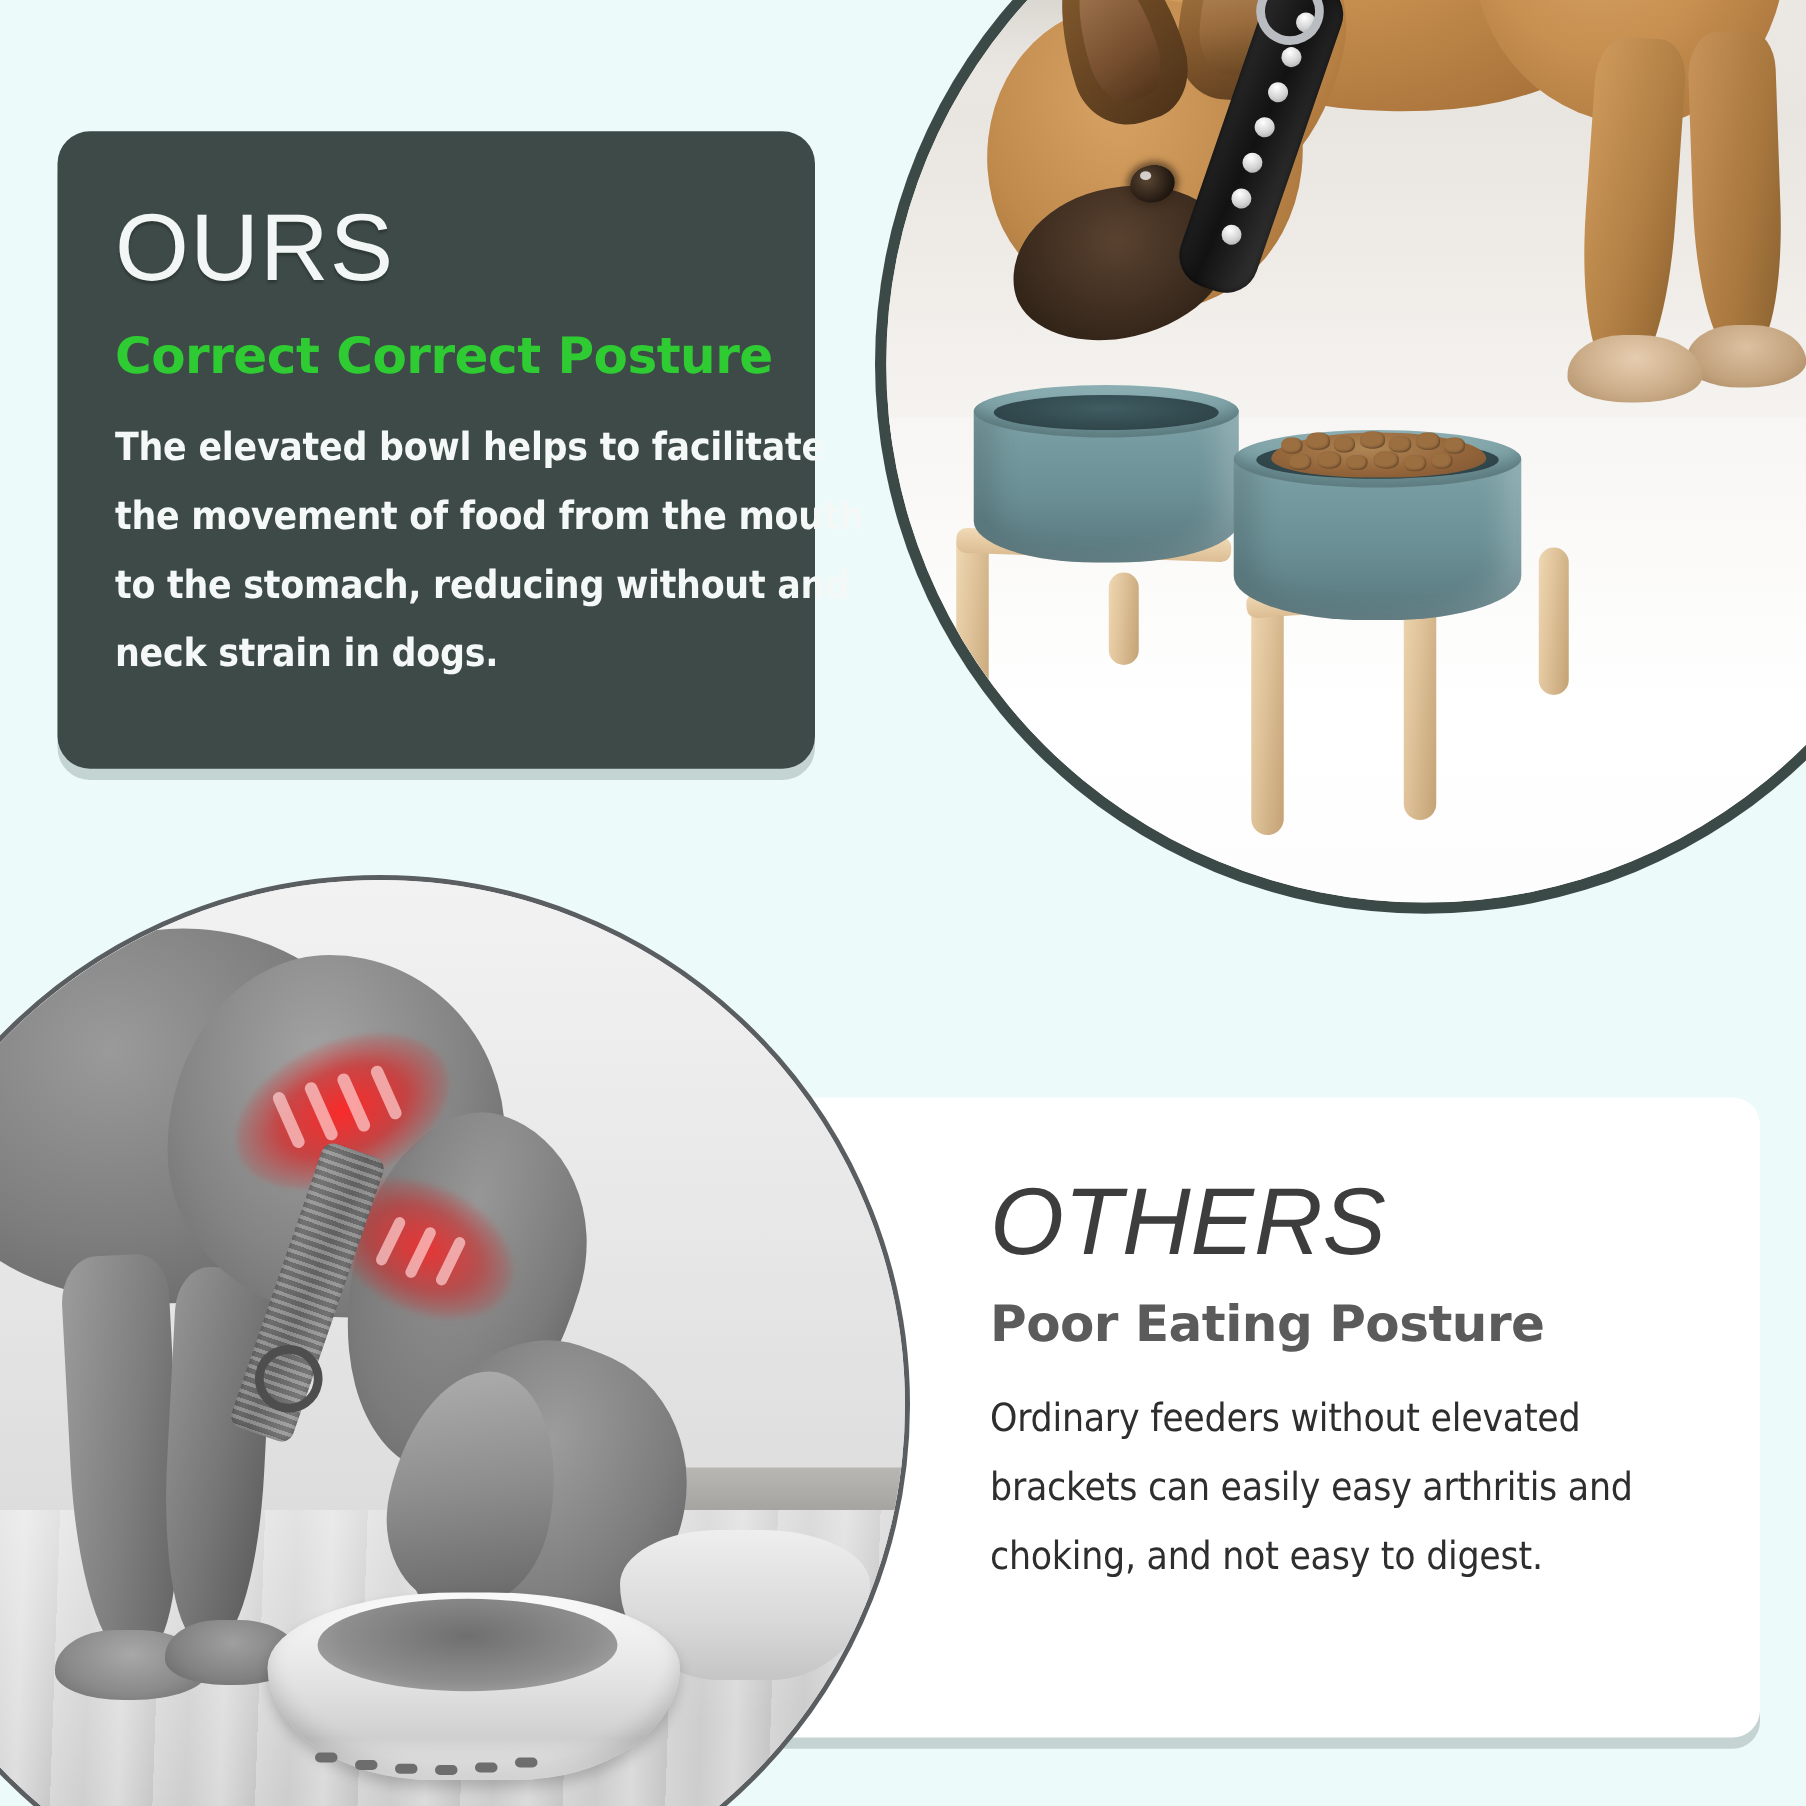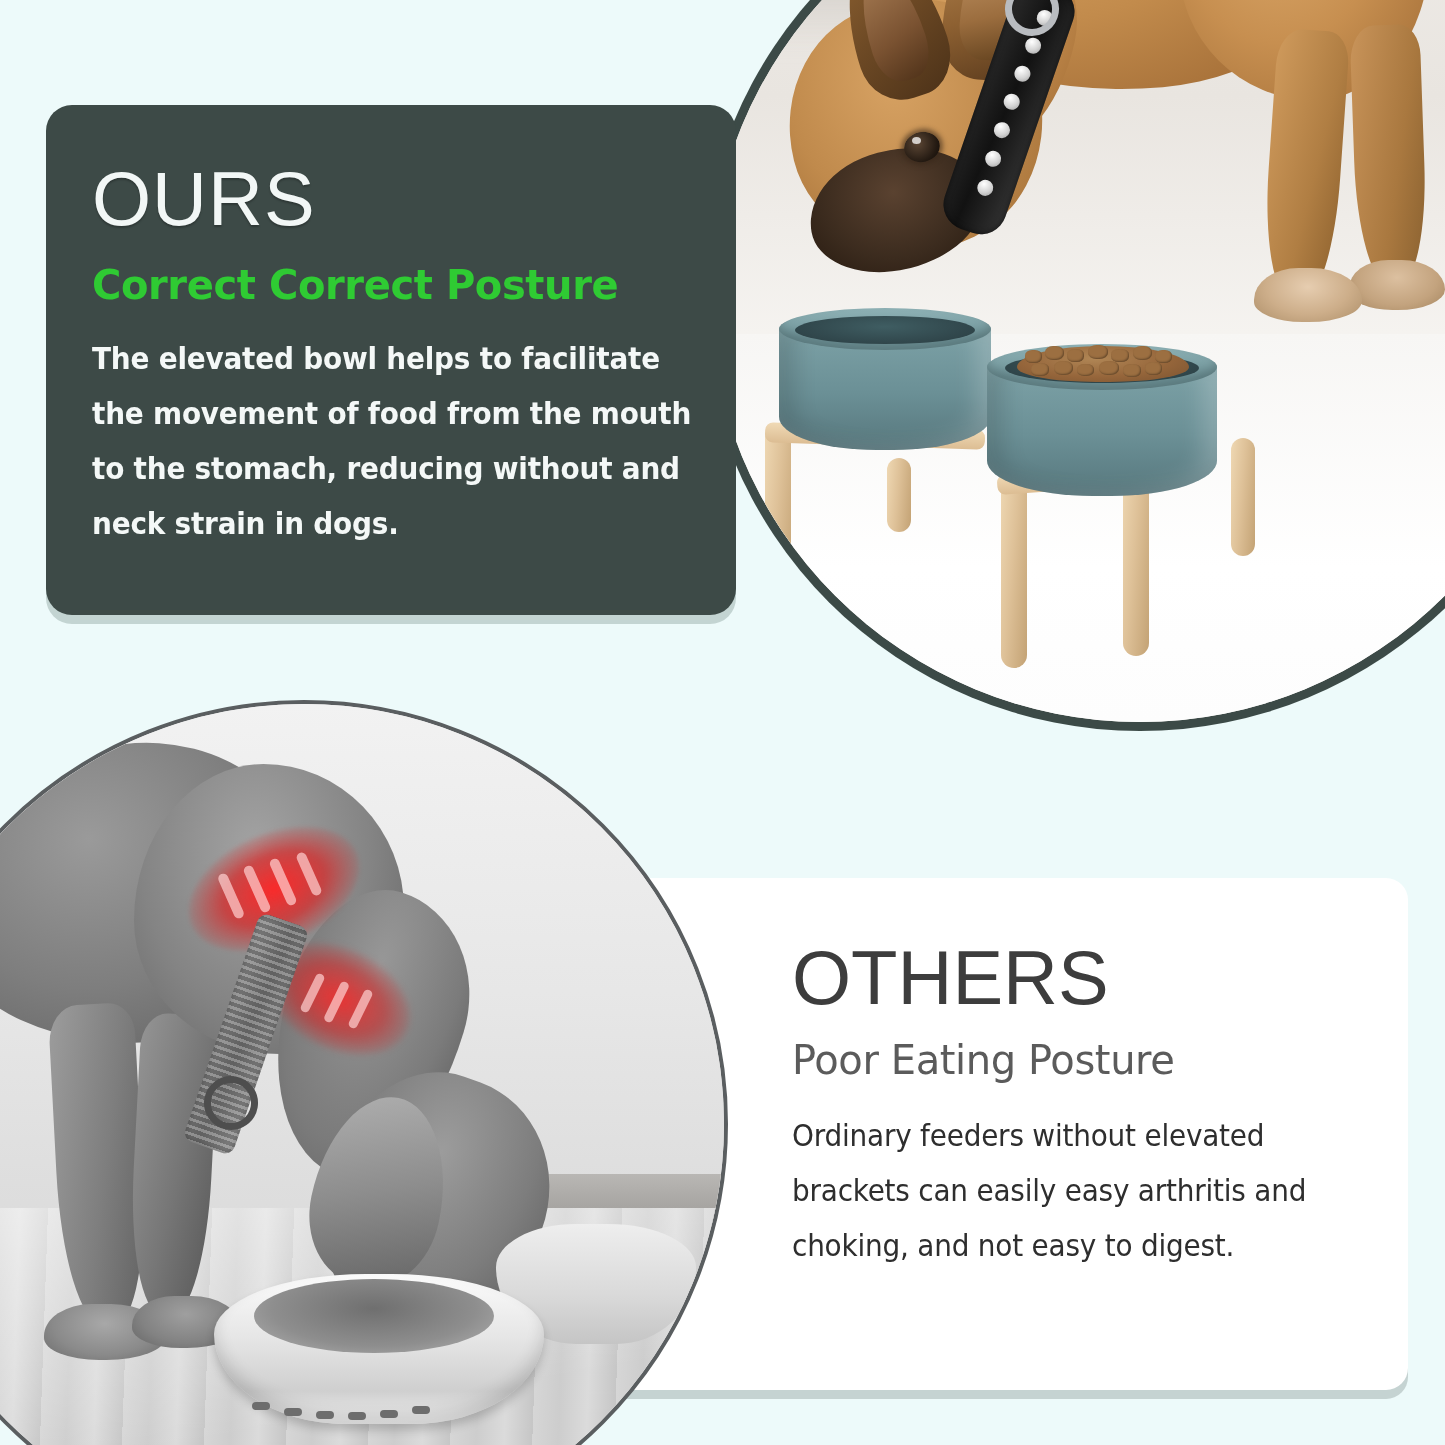--- a/index.html
+++ b/index.html
@@ -263,21 +263,21 @@
   }
   .floor-bowl2{
     position:absolute;left:612px;top:520px;width:200px;height:120px;
     background:linear-gradient(180deg,#eeeeee 0%,#d9d9d9 60%,#c5c5c5 100%);
     border-radius:40% 44% 40% 40%/36% 36% 64% 64%;
   }
   .vent{position:absolute;width:18px;height:8px;background:#6d6d6d;border-radius:4px;}
 
   
   .card-ours{
-    position:absolute;left:46px;top:105px;width:690px;height:510px;
+    position:absolute;left:46px;top:105px;width:606px;height:510px;
     background:#3d4a47;border-radius:26px;
     box-shadow:0 9px 0 0 #c3d4d2;
     z-index:4;
   }
   .card-ours-pad{padding:56px 0 0 46px;width:610px;}
   .ours-title{
     font-size:76px;line-height:1;letter-spacing:1px;color:#f2f7f6;font-weight:400;
     text-shadow:0 2px 2px rgba(0,0,0,.25);
   }
   .ours-sub{
@@ -292,24 +292,24 @@
 
   
   .card-others{
     position:absolute;left:560px;top:878px;width:848px;height:512px;
     background:#ffffff;border-radius:22px;
     box-shadow:0 9px 0 0 #c5d3d2;
     z-index:4;
   }
   .card-others-pad{padding:62px 0 0 232px;width:600px;}
   .others-title{
-    font-size:76px;line-height:1;letter-spacing:0px;color:#3d3d3d;font-weight:400;
+    font-size:76px;line-height:1;letter-spacing:0px;color:#3d3d3d;font-weight:400;font-style:italic;
   }
   .others-sub{
-    margin-top:22px;font-size:40px;line-height:1.1;color:#5b5b5b;font-weight:400;
+    margin-top:22px;font-size:40px;line-height:1.1;color:#5b5b5b;font-weight:700;
     font-family:"DejaVu Sans", sans-serif;letter-spacing:-.4px;
   }
   .others-body{
     margin-top:26px;font-size:31px;line-height:55px;color:#2e2e2e;font-weight:400;
     font-family:"DejaVu Sans Condensed","DejaVu Sans", sans-serif;
     width:590px;letter-spacing:-.2px;
   }
 </style>
 </head>
 <body>

